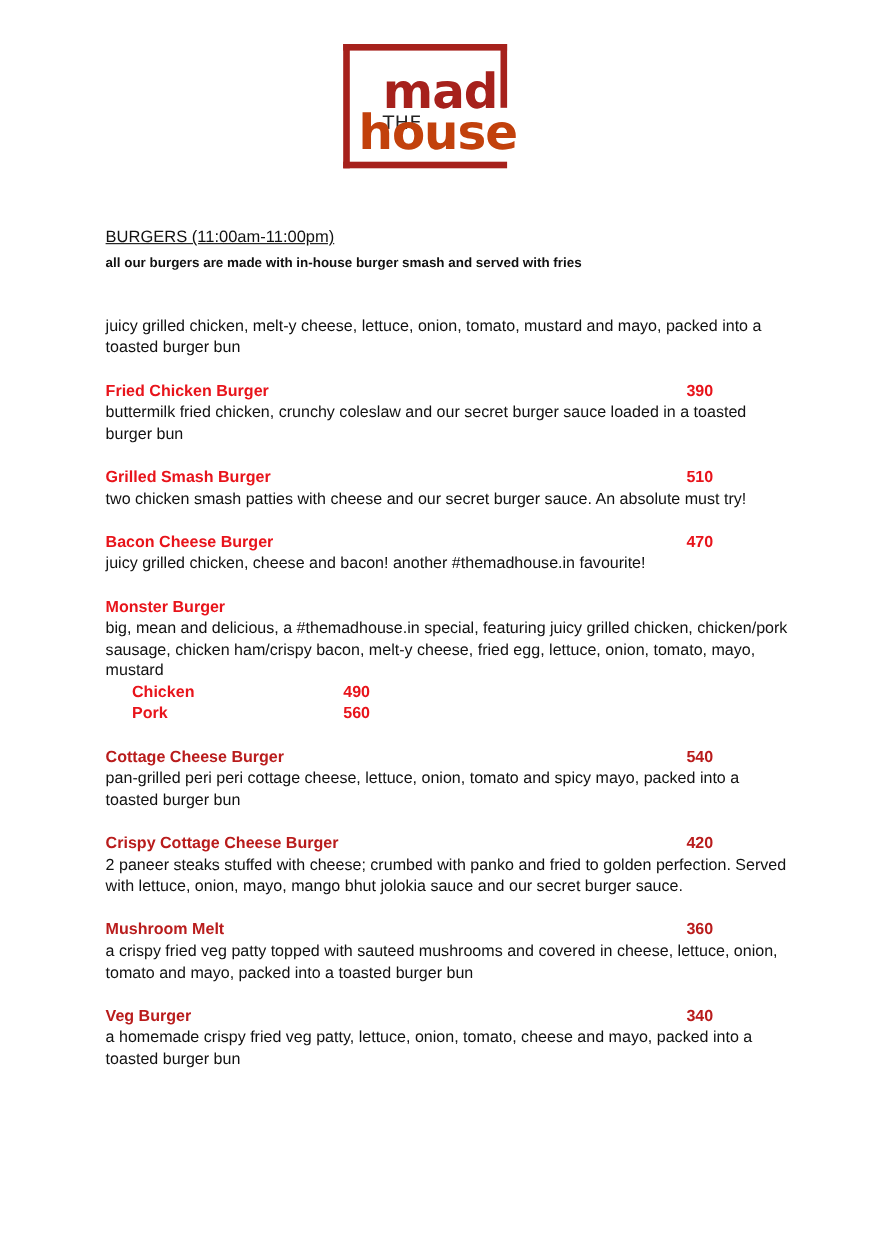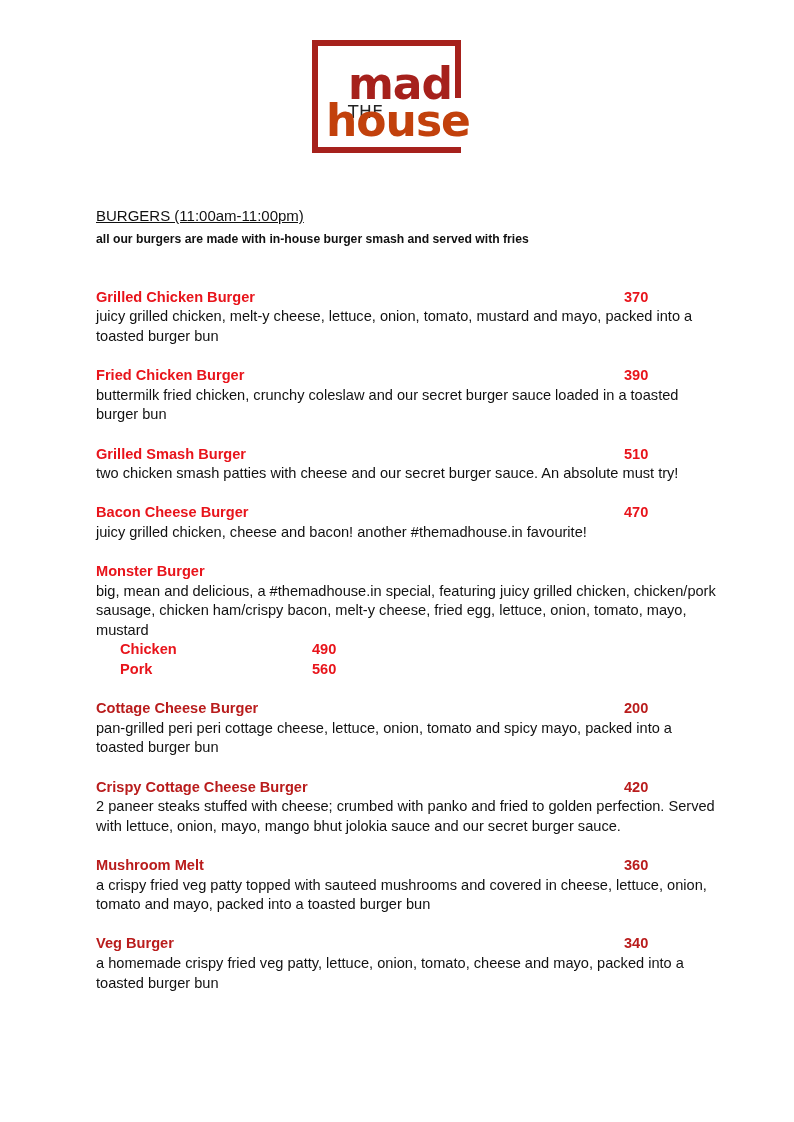--- a/index.html
+++ b/index.html
@@ -42,24 +42,20 @@
   <span class="house">house</span>
 </div>
 
 <div class="content">
   <div class="heading">BURGERS (11:00am-11:00pm)</div>
   <div class="subtitle">all our burgers are made with in-house burger smash and served with fries</div>
 
   <div style="height:19.6px"></div>
 
   <div class="item">
-    <div class="item-row red">
-      <span class="item-name">Grilled Chicken Burger</span>
-      <span class="price">370</span>
-    </div>
     <div class="desc">juicy grilled chicken, melt-y cheese, lettuce, onion, tomato, mustard and mayo, packed into a toasted burger bun</div>
   </div>
 
   <div class="item">
     <div class="item-row red">
       <span class="item-name">Fried Chicken Burger</span>
       <span class="price">390</span>
     </div>
     <div class="desc">buttermilk fried chicken, crunchy coleslaw and our secret burger sauce loaded in a toasted burger bun</div>
   </div>
@@ -91,21 +87,21 @@
     </div>
     <div class="variant-row red">
       <span class="variant-label">Pork</span>
       <span>560</span>
     </div>
   </div>
 
   <div class="item">
     <div class="item-row green">
       <span class="item-name">Cottage Cheese Burger</span>
-      <span class="price">200</span>
+      <span class="price">540</span>
     </div>
     <div class="desc">pan-grilled peri peri cottage cheese, lettuce, onion, tomato and spicy mayo, packed into a toasted burger bun</div>
   </div>
 
   <div class="item">
     <div class="item-row green">
       <span class="item-name">Crispy Cottage Cheese Burger</span>
       <span class="price">420</span>
     </div>
     <div class="desc">2 paneer steaks stuffed with cheese; crumbed with panko and fried to golden perfection. Served with lettuce, onion, mayo, mango bhut jolokia sauce and our secret burger sauce.</div>

